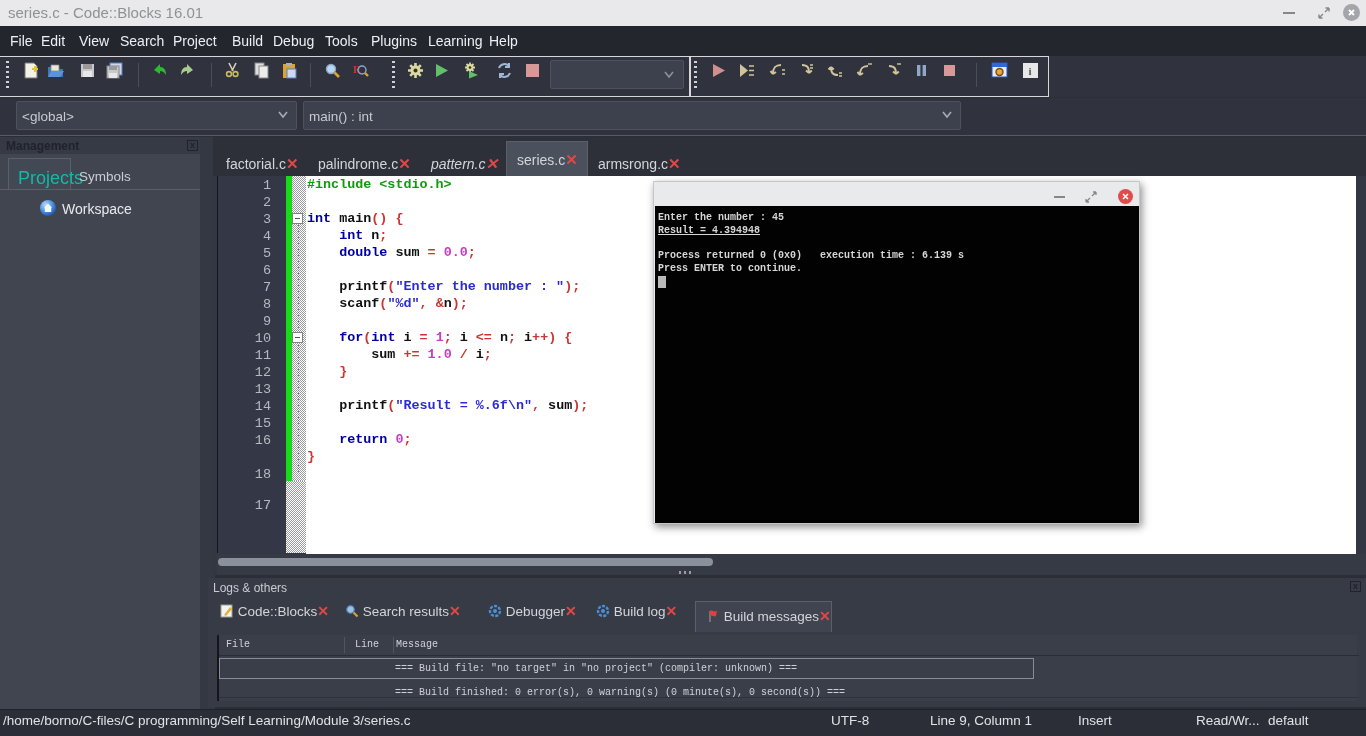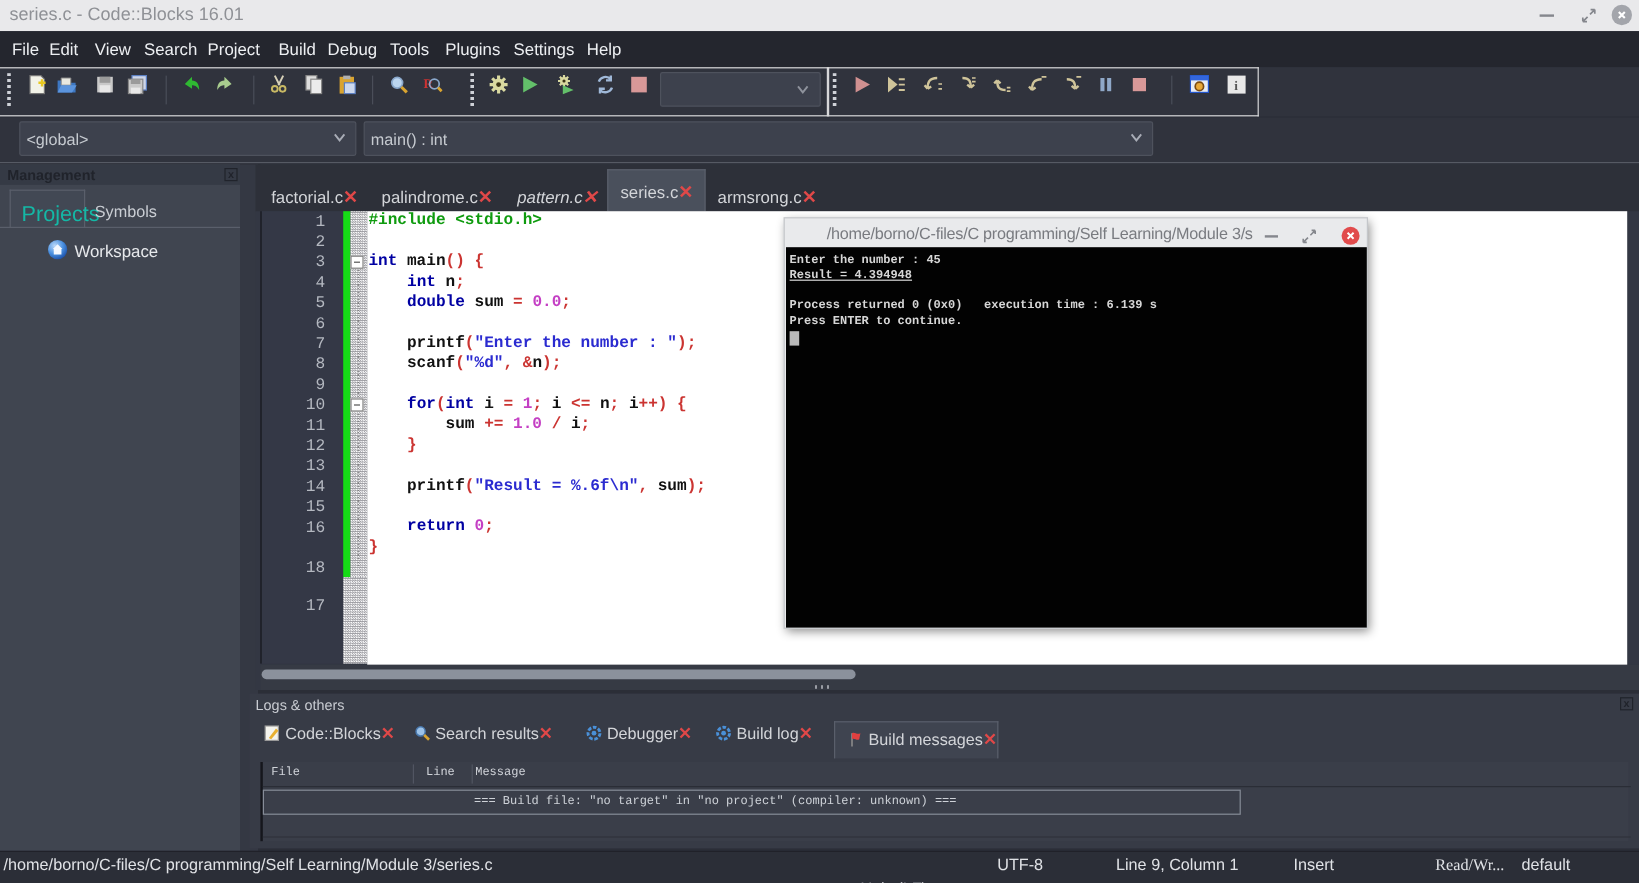--- a/index.html
+++ b/index.html
@@ -120,21 +120,21 @@
 <div id="menubar" class="abs">
   <span class="mi" style="left:10px;">File</span>
   <span class="mi" style="left:41px;">Edit</span>
   <span class="mi" style="left:79px;">View</span>
   <span class="mi" style="left:120px;">Search</span>
   <span class="mi" style="left:173px;">Project</span>
   <span class="mi" style="left:232px;">Build</span>
   <span class="mi" style="left:273px;">Debug</span>
   <span class="mi" style="left:325px;">Tools</span>
   <span class="mi" style="left:371px;">Plugins</span>
-  <span class="mi" style="left:428px;">Settings</span>
+  <span class="mi" style="left:428px;">Learning</span>
   <span class="mi" style="left:489px;">Help</span>
 </div>
 
 <div id="toolbar" class="abs">
   <div id="tbband"></div>
   <div class="grip" style="left:6px;"></div>
 
   <svg class="ticon" style="left:23px;" viewBox="0 0 17 17">
     <path d="M2 1h9l3 3v12H2z" fill="#f2f2e8" stroke="#777" stroke-width="1"></path>
     <path d="M10 10 l2 2 m0 -2 l-2 2 M11 8v6 M8 11h6" stroke="#e8c820" stroke-width="2" fill="none" transform="translate(1,-4)"></path>
@@ -373,21 +373,20 @@
     <div class="cl" style="top:255px;text-align:right;">    <span class="kw">return</span> <span class="num">0</span><span class="op">;</span></div>
     <div class="cl" style="top:272px;"><span class="op">}</span></div>
   </div>
   <div class="abs" style="left:4px;top:417px;width:1149px;height:21px;background:#363a44;"></div>
   <div id="hscroll" class="abs"></div>
   <div class="abs" style="left:466px;top:434px;width:12px;height:3px;
        background-image:repeating-linear-gradient(90deg,#9a9da5 0 2px,transparent 2px 5px);"></div>
 </div>
 
 <div id="term" class="abs">
-  <div id="term-title">/home/borno/C-files/C programming/Self Learning/Module 3/s</div>
   <div class="abs" style="left:400px;top:14px;width:11px;height:2px;background:#85878d;"></div>
   <svg class="abs" style="left:430px;top:8px" width="14" height="14" viewBox="0 0 14 14">
     <path d="M8 6 L12 2 M12 2 h-3 M12 2 v3" stroke="#85878d" stroke-width="1.3" fill="none"></path>
     <path d="M6 8 L2 12 M2 12 h3 M2 12 v-3" stroke="#85878d" stroke-width="1.3" fill="none"></path>
   </svg>
   <div class="abs" style="left:464px;top:7px;width:15px;height:15px;border-radius:50%;background:#e14b4c;">
     <svg width="15" height="15">
         <path d="M5 5 L10 10 M10 5 L5 10" stroke="#fff" stroke-width="1.6"></path>
       </svg>
   </div>
@@ -437,25 +436,26 @@
 
   <div id="logtable">
     <div class="th" style="left:7px;">File</div>
     <div class="th" style="left:136px;">Line</div>
     <div class="th" style="left:177px;">Message</div>
     <div class="abs" style="left:125px;top:2px;width:1px;height:16px;background:#515562;"></div>
     <div class="abs" style="left:174px;top:2px;width:1px;height:16px;background:#515562;"></div>
     <div class="abs" style="left:0;top:20px;width:1140px;height:1px;background:#2a2d36;"></div>
     <div class="abs" style="left:0;top:23px;width:815px;height:21px;border:1px solid #868c98;"></div>
     <div class="trow" style="left:176px;top:28px;">=== Build file: "no target" in "no project" (compiler: unknown) ===</div>
+    <div class="trow" style="left:176px;top:52px;">=== Build finished: 0 error(s), 0 warning(s) (0 minute(s), 0 second(s)) ===</div>
     <div class="abs" style="left:0;top:62px;width:1140px;height:1px;background:#2f323b;"></div>
   </div>
 </div>
 
 <div id="status" class="abs">
   <div class="st" style="left:3px;">/home/borno/C-files/C programming/Self Learning/Module 3/series.c</div>
   <div class="st" style="left:717px;margin-top:20px;">Unix (LF)</div>
   <div class="st" style="left:831px;">UTF-8</div>
   <div class="st" style="left:930px;">Line 9, Column 1</div>
   <div class="st" style="left:1078px;">Insert</div>
-  <div class="st" style="left:1196px;font-family:Liberation Serif, serif;">Read/Wr...</div>
+  <div class="st" style="left:1196px;">Read/Wr...</div>
   <div class="st" style="left:1268px;">default</div>
 </div>
 
 </body></html>

